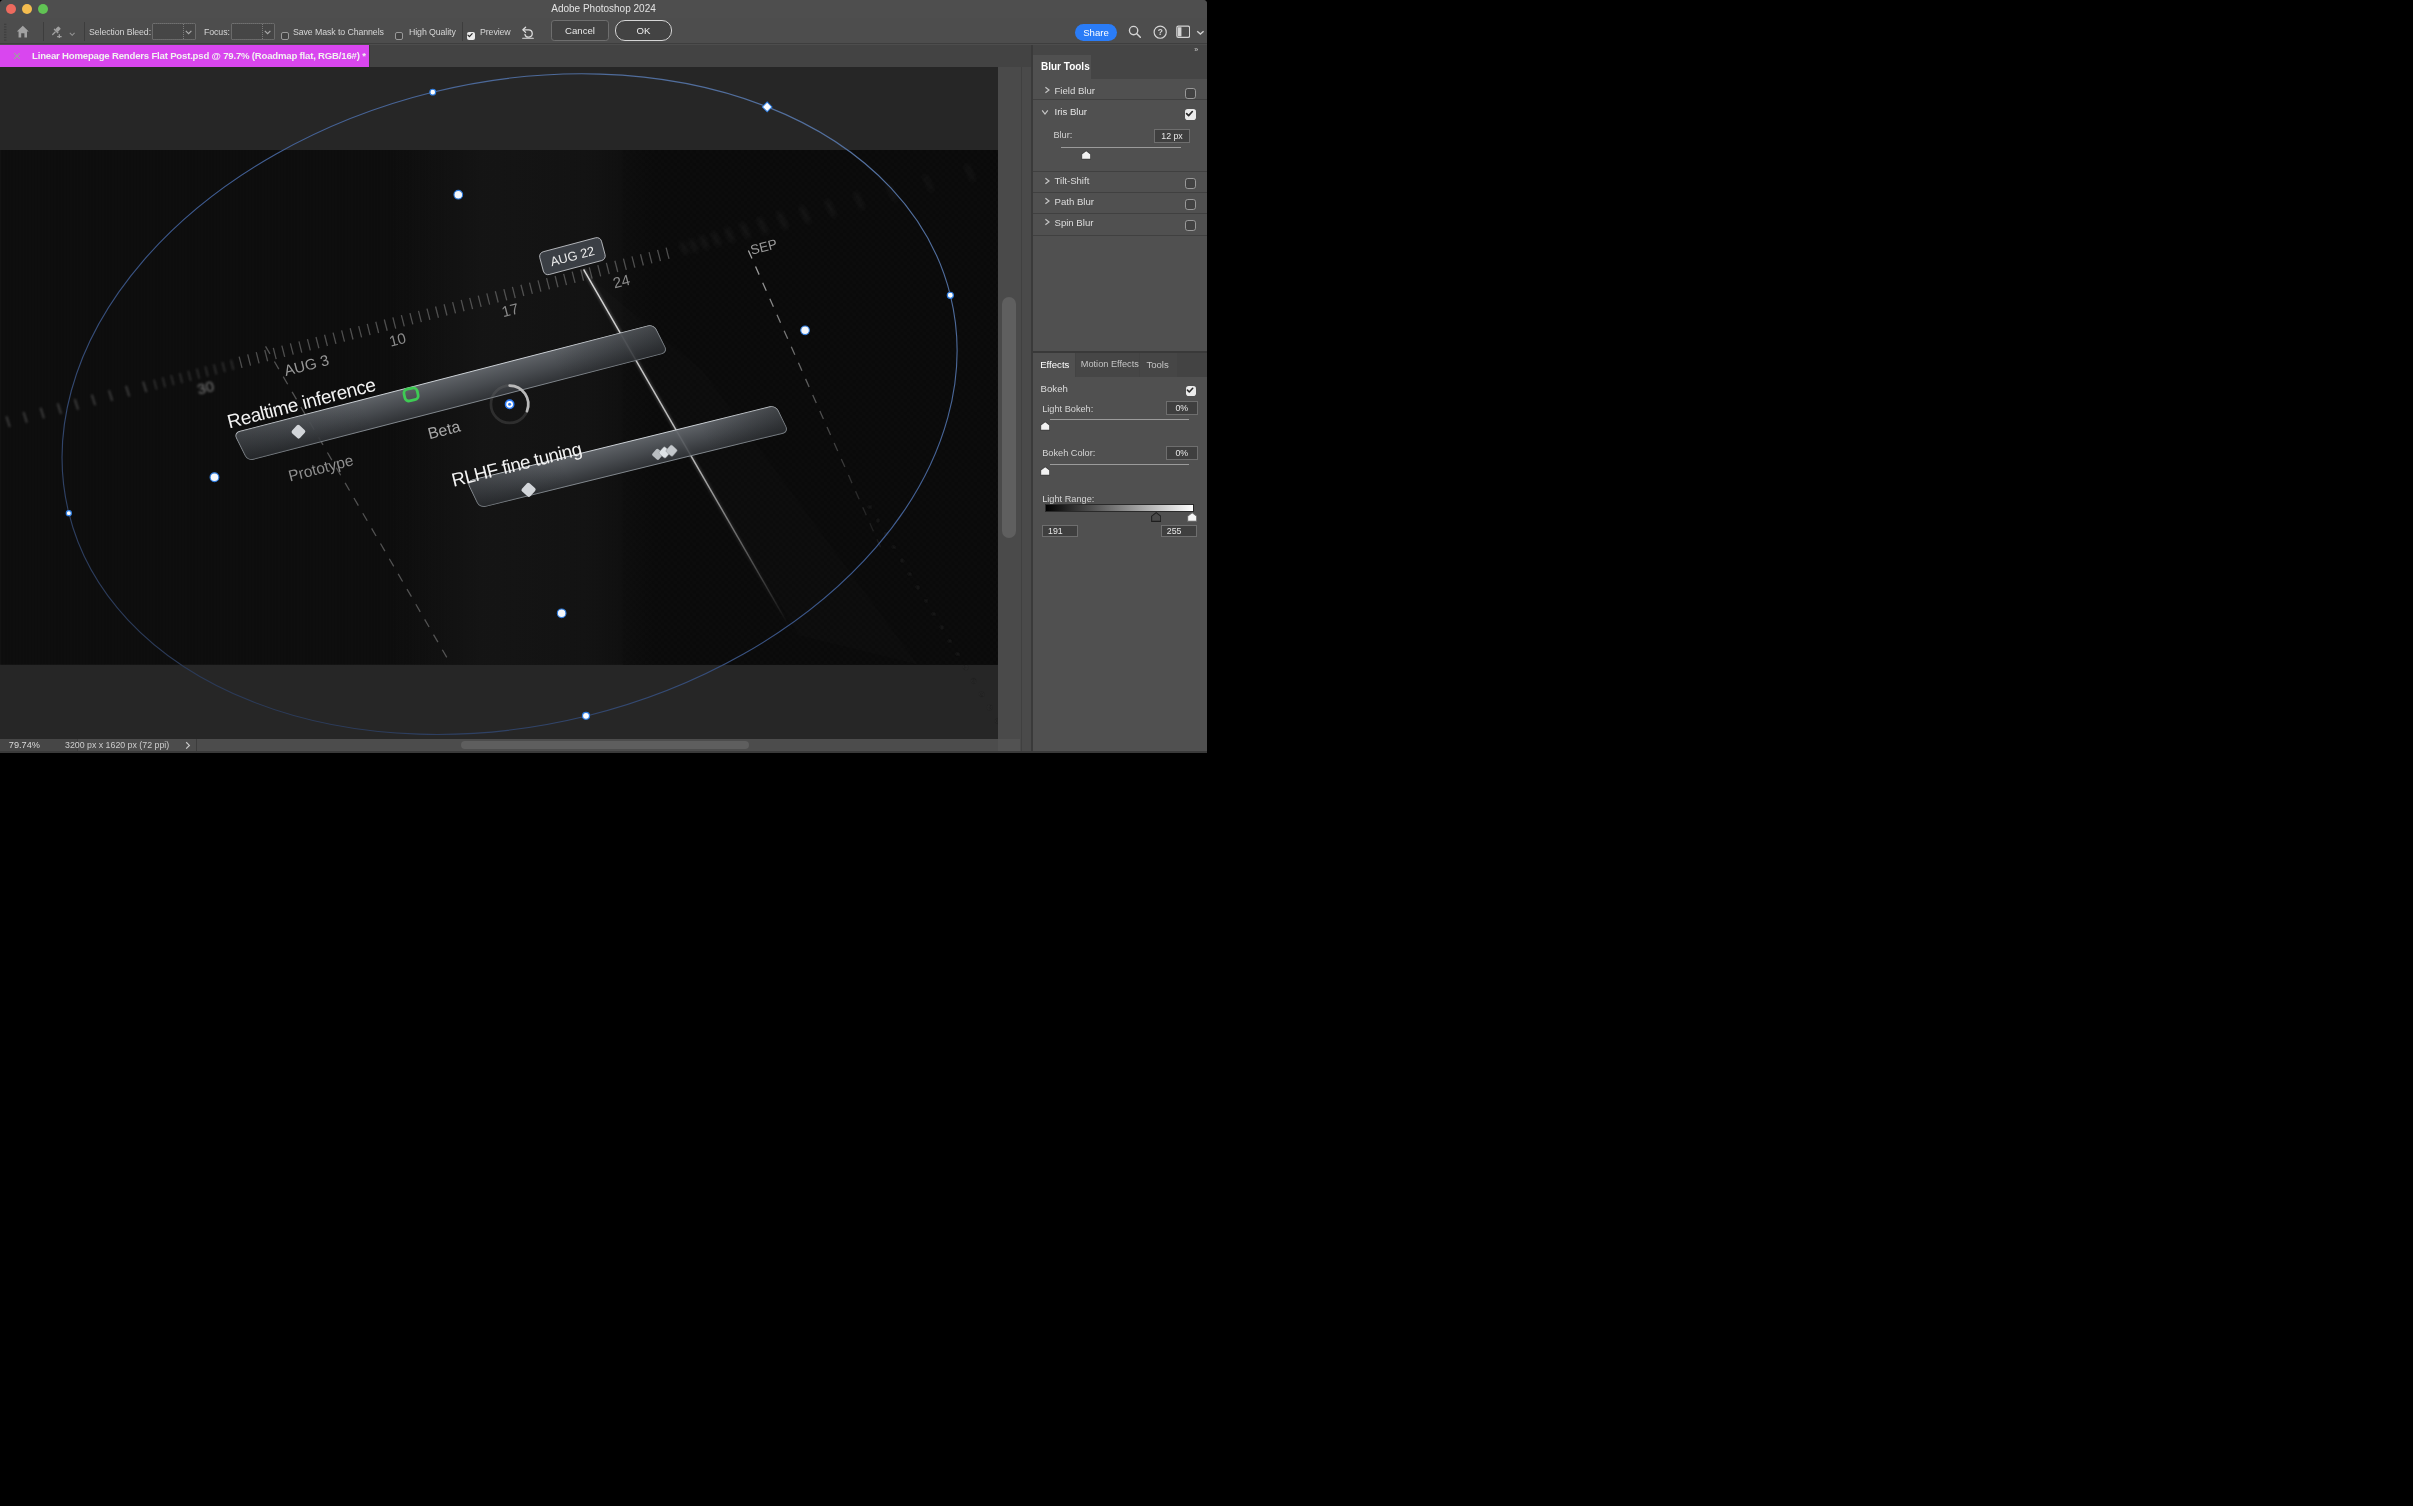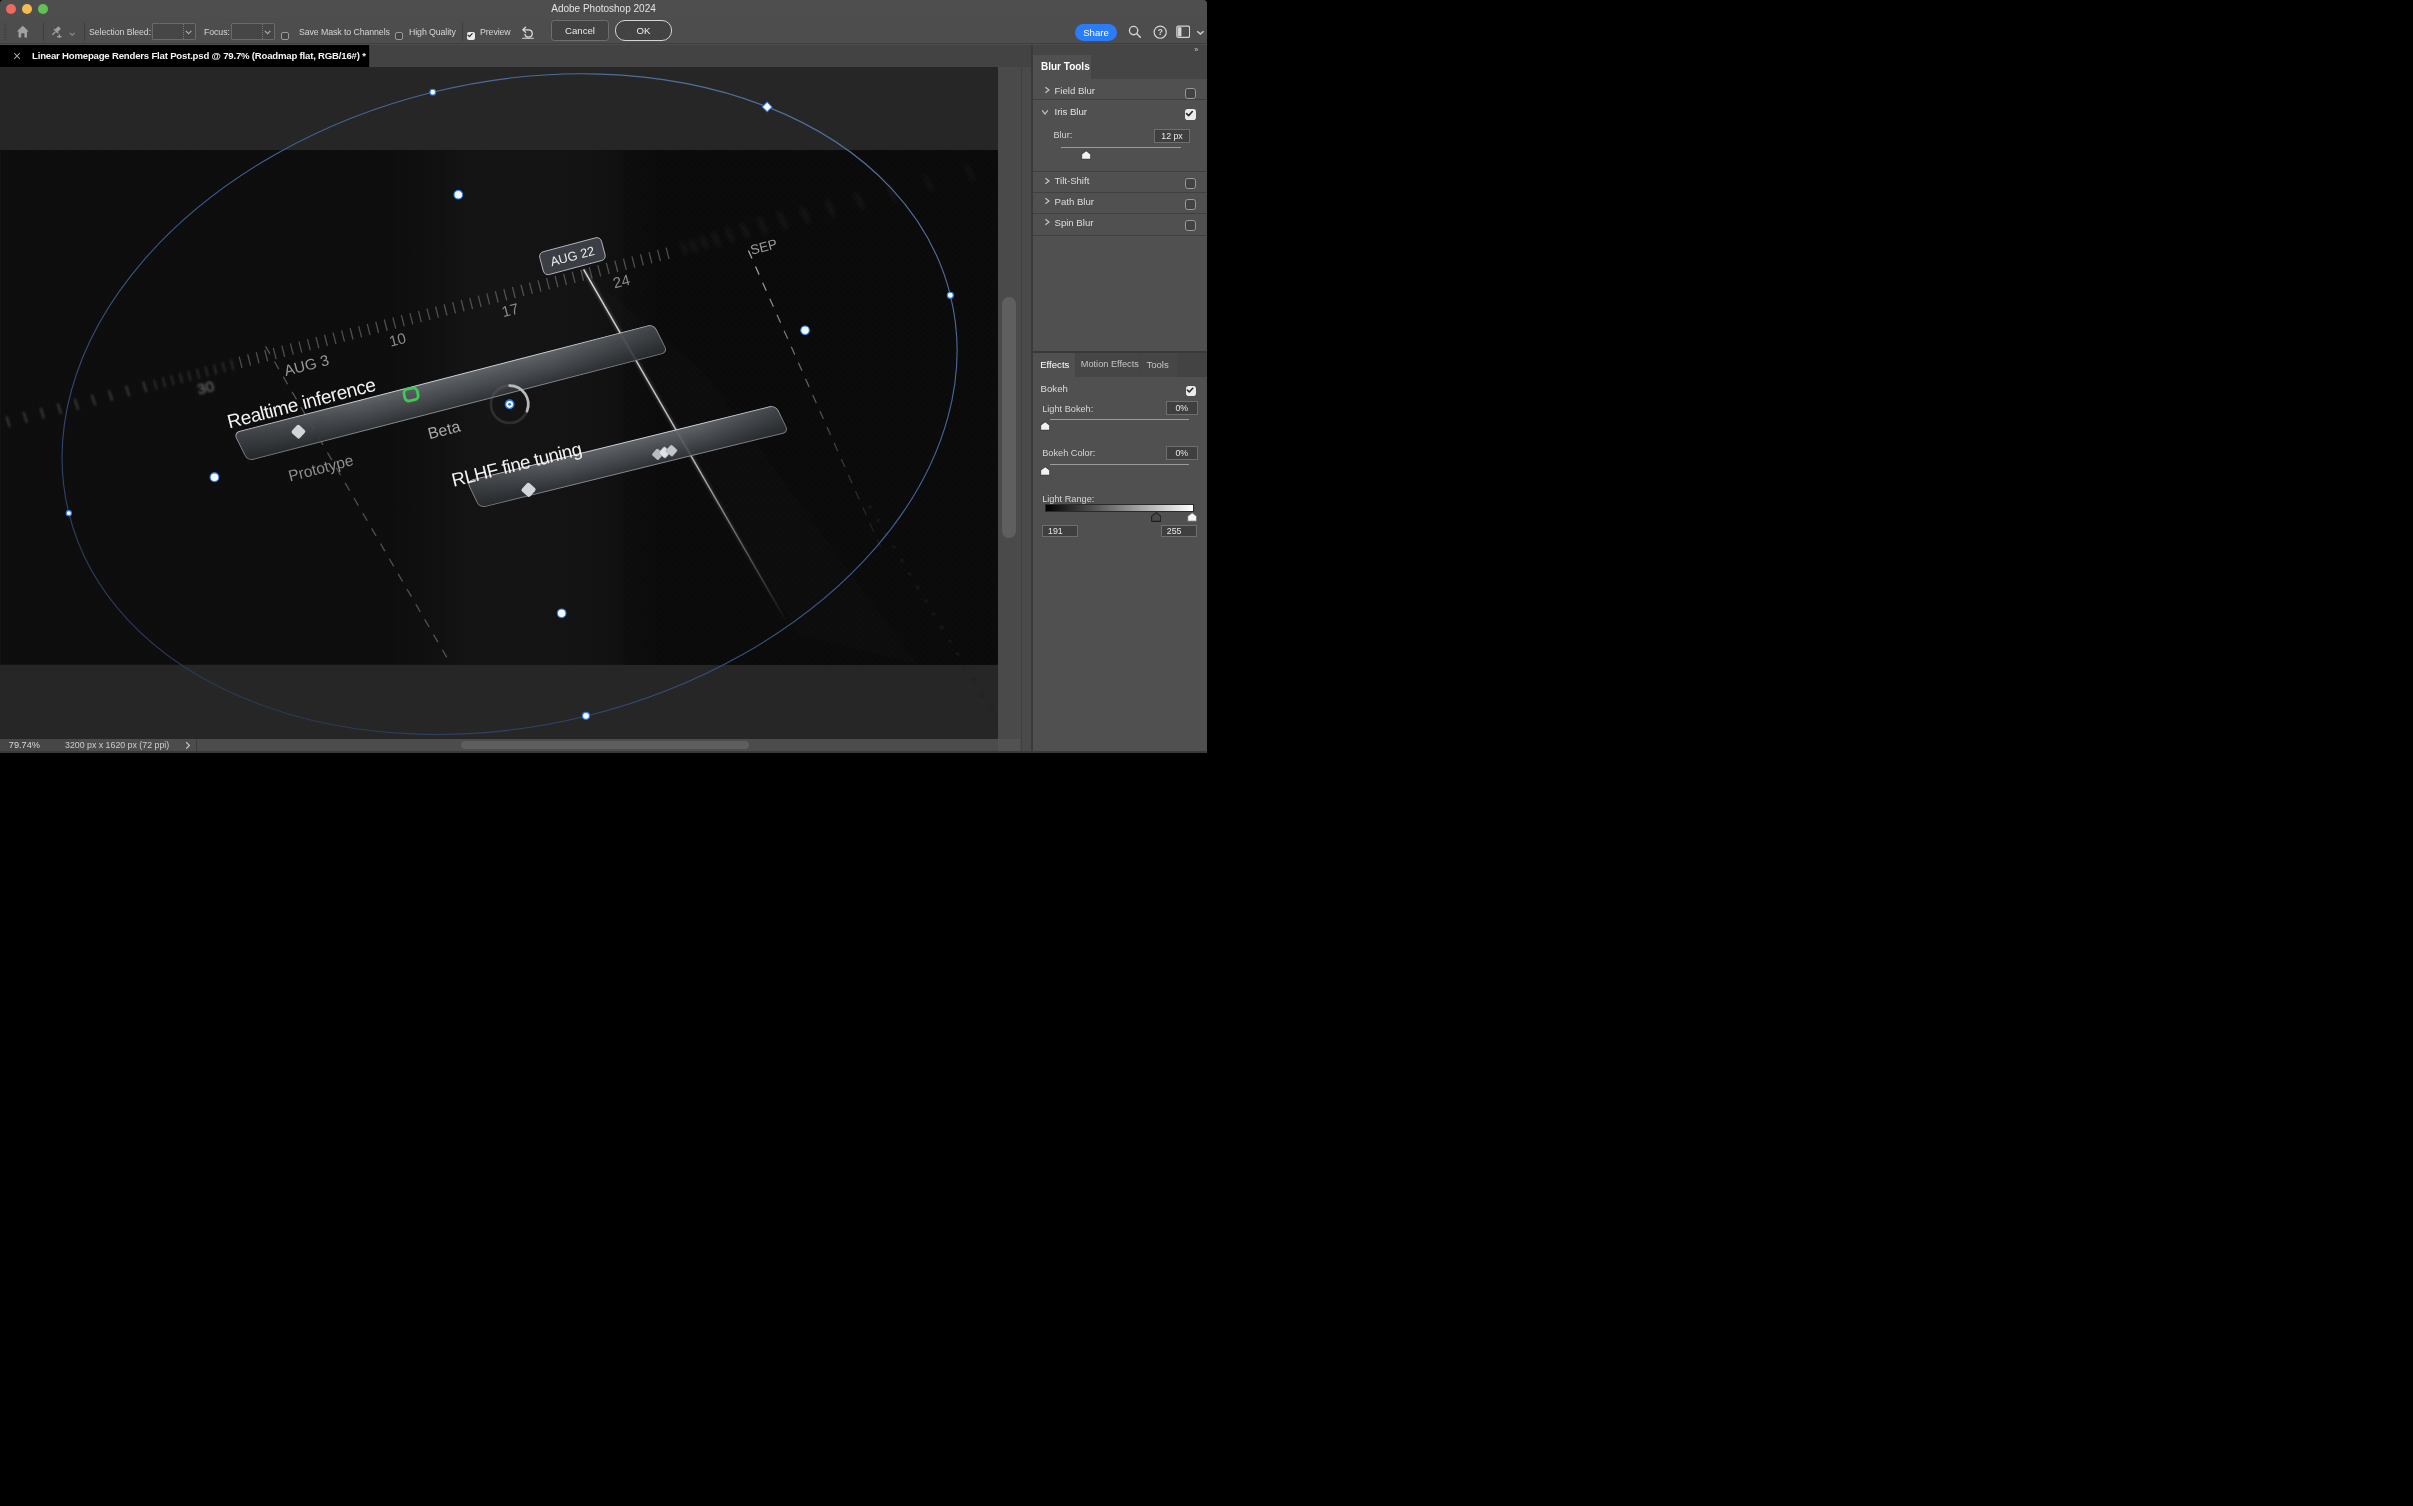--- a/index.html
+++ b/index.html
@@ -48,21 +48,21 @@
         </svg>
       </div>
  <div class="lbl" style="position:absolute;left:204px;top:8.4px">Focus:</div>
  <div style="position:absolute;left:231px;top:4.4px;width:44px;height:17.6px;background:#464646;border:0.8px dotted #8e8e8e;border-radius:1.6px;box-sizing:border-box">
 <div style="position:absolute;right:0;top:0;width:12px;height:100%;border-left:0.8px dotted #7a7a7a"></div>
 <svg width="7.2" height="4.8" viewBox="0 0 9 6" style="position:absolute;right:2.8px;top:6.4px">
           <path d="M1 1 L4.5 4.5 L8 1" fill="none" stroke="#aaa" stroke-width="1.4"></path>
         </svg>
       </div>
  <div style="position:absolute;left:281px;top:8.8px"><span style="display:inline-block;width:8px;height:8px;border:1.2px solid #999;border-radius:2px;background:#424242;box-sizing:border-box;vertical-align:middle"></span></div>
- <div class="lbl" style="position:absolute;left:299px;top:8.4px">Save Mask to Channels</div>
+ <div class="lbl" style="position:absolute;left:293px;top:8.4px">Save Mask to Channels</div>
  <div style="position:absolute;left:395px;top:8.8px"><span style="display:inline-block;width:8px;height:8px;border:1.2px solid #999;border-radius:2px;background:#424242;box-sizing:border-box;vertical-align:middle"></span></div>
  <div class="lbl" style="position:absolute;left:409px;top:8.4px">High Quality</div>
  <div style="position:absolute;left:462px;top:4px;width:0.8px;height:18.4px;background:#3d3d3d"></div>
  <div style="position:absolute;left:467px;top:8.8px"><span style="display:inline-block;width:8px;height:8px;border-radius:2px;background:#eaeaea;box-sizing:border-box;vertical-align:middle;position:relative"><svg width="8" height="8" viewBox="0 0 14 14" style="position:absolute;left:-0.8px;top:-0.8px">
             <path d="M3.4 7.2 L6 9.8 L10.8 4.6" fill="none" stroke="#2b2b2b" stroke-width="2.2" stroke-linecap="round" stroke-linejoin="round"></path>
           </svg></span></div>
  <div class="lbl" style="position:absolute;left:480px;top:8.4px">Preview</div>
  <div style="position:absolute;left:520px;top:7.2px"><svg width="16" height="13.6" viewBox="0 0 20 17">
           <path d="M7.0 1.6 L3.6 4.8 L7.0 8.0" fill="none" stroke="#dcdcdc" stroke-width="1.6" stroke-linecap="round" stroke-linejoin="round"></path>
           <path d="M4.4 4.8 H10.8 A4.6 4.6 0 1 1 6.2 10.4" fill="none" stroke="#dcdcdc" stroke-width="1.6" stroke-linecap="round"></path>
@@ -82,21 +82,21 @@
  <div style="position:absolute;left:1176px;top:6.8px"><svg width="14.4" height="13.6" viewBox="0 0 18 17">
           <rect x="1" y="1.5" width="16" height="14" rx="2" fill="none" stroke="#d4d4d4" stroke-width="1.5"></rect>
           <rect x="2.2" y="2.8" width="4.6" height="11.4" fill="#d4d4d4"></rect>
         </svg></div>
  <svg width="8.8" height="5.6" viewBox="0 0 11 7" style="position:absolute;left:1196px;top:11.2px">
         <path d="M1.5 1.5 L5.5 5 L9.5 1.5" fill="none" stroke="#d0d0d0" stroke-width="1.8"></path>
       </svg>
 </div>
 
 <div style="position:absolute;left:0;top:45px;width:1031px;height:21.5px;background:#434343">
- <div style="position:absolute;left:0;top:0;width:370px;height:21.5px;background:#000000;border-right:0.8px solid #3a3a3a">
+ <div style="position:absolute;left:0;top:0;width:370px;height:21.5px;background:#d946ef;border-right:0.8px solid #3a3a3a">
   <svg width="8" height="8" viewBox="0 0 10 10" style="position:absolute;left:12.8px;top:6.8px">
           <path d="M1.5 1.5 L8.5 8.5 M8.5 1.5 L1.5 8.5" stroke="#9f9f9f" stroke-width="1.4"></path>
         </svg>
   <div style="position:absolute;left:32px;top:4.8px;color:#f2f2f2;font-size:9.6px;font-weight:bold;letter-spacing:-0.2px;white-space:nowrap">Linear Homepage Renders Flat Post.psd @ 79.7% (Roadmap flat, RGB/16#) *</div>
  </div>
 </div>
 
 <div style="position:absolute;left:0;top:67px;width:998px;height:672px;background:#262626;overflow:hidden">
 <svg width="998" height="672" viewBox="0 0 1250 842" style="position:absolute;left:0;top:0">
 <defs>

